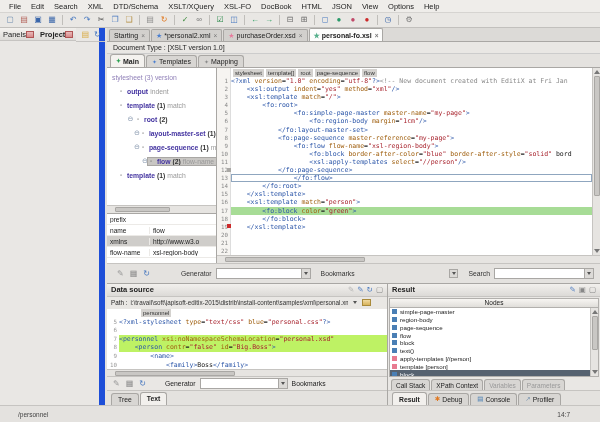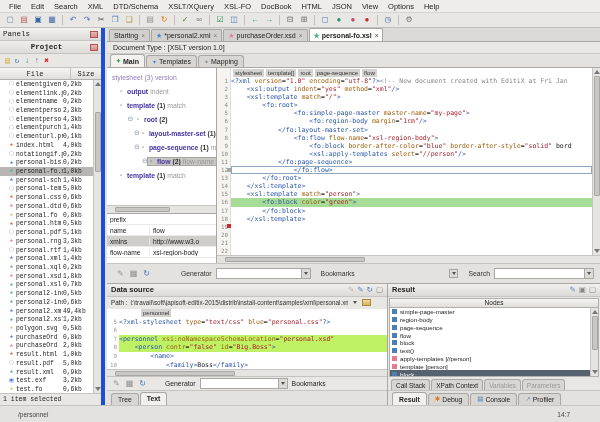--- a/index.html
+++ b/index.html
@@ -10,21 +10,21 @@
   .menubar{height:13px;display:flex;align-items:center;background:#efedea;border-bottom:1px solid #d6d4d1;padding-left:4px;}
   .menu-item{font-size:7.5px;padding:0 5px;color:#222;white-space:nowrap;}
   .toolbar{height:15px;display:flex;align-items:center;background:#e9e7e4;border-bottom:1px solid #c2c0bd;padding-left:3px;}
   .tbico{width:12px;height:12px;display:flex;align-items:center;justify-content:center;font-size:8px;margin:0 1px;line-height:1;}
   .tbsep{width:1px;height:10px;background:#c0beba;margin:0 3px;}
   
   .main{position:absolute;top:28px;left:0;width:600px;height:377px;display:flex;}
   .statusbar{position:absolute;left:0;top:405px;width:600px;height:17px;background:#e4e2df;border-top:1px solid #c6c4c1;
     display:flex;align-items:center;justify-content:space-between;font-size:6.5px;color:#444;padding:0 30px 0 18px;}
   
-  .leftpanel{width:105px;min-width:105px;border-right:4px solid #1d4ed8;background:#e9e7e4;display:flex;flex-direction:column;font-family:Liberation Mono, monospace;}
+  .leftpanel{width:105px;min-width:105px;border-right:6px solid #1d4ed8;background:#e9e7e4;display:flex;flex-direction:row;}
   .panelhdr{height:13px;display:flex;align-items:center;justify-content:space-between;padding:0 3px;
     background:linear-gradient(#f4f2ef,#dcdad7);border-bottom:1px solid #c6c4c1;font-size:7.5px;}
   .projhdr{height:13px;display:flex;align-items:center;padding:0 3px;background:linear-gradient(#f0eeeb,#dedcd9);
     border-bottom:1px solid #c6c4c1;font-size:7.5px;font-weight:bold;}
   .projhdr .lbl{flex:1;text-align:center;}
   .winico{width:8px;height:7px;border:1px solid #b05555;background:linear-gradient(#e8baba,#d88a8a);}
   .ptools{height:14px;display:flex;align-items:center;gap:5px;padding-left:5px;border-bottom:1px solid #c6c4c1;}
   .ptools span{font-size:8px;line-height:1;}
   .cols{height:12px;display:flex;background:linear-gradient(#f7f5f2,#e0deda);border-bottom:1px solid #b2b0ad;font-size:7px;}
   .cols div{display:flex;align-items:center;justify-content:center;}
@@ -571,20 +571,21 @@
                 <span class="chip">flow</span>
               </div>
             <div id="codelines">
                 <div class="cl"><span class="t">&lt;?xml</span> <span class="a">version</span>=<span class="s">"1.0"</span> <span class="a">encoding</span>=<span class="s">"utf-8"</span><span class="t">?&gt;</span><span class="c">&lt;!-- New document created with EditiX at Fri Jan</span></div>
                 <div class="cl">    <span class="t">&lt;xsl:output</span> <span class="a">indent</span>=<span class="s">"yes"</span> <span class="a">method</span>=<span class="s">"xml"</span><span class="t">/&gt;</span></div>
                 <div class="cl">    <span class="t">&lt;xsl:template</span> <span class="a">match</span>=<span class="s">"/"</span><span class="t">&gt;</span></div>
                 <div class="cl">        <span class="t">&lt;fo:root</span><span class="t">&gt;</span></div>
                 <div class="cl">                <span class="t">&lt;fo:simple-page-master</span> <span class="a">master-name</span>=<span class="s">"my-page"</span><span class="t">&gt;</span></div>
                 <div class="cl">                    <span class="t">&lt;fo:region-body</span> <span class="a">margin</span>=<span class="s">"1cm"</span><span class="t">/&gt;</span></div>
                 <div class="cl">            <span class="t">&lt;/fo:layout-master-set</span><span class="t">&gt;</span></div>
+                <div class="cl">            <span class="t">&lt;fo:page-sequence</span> <span class="a">master-reference</span>=<span class="s">"my-page"</span><span class="t">&gt;</span></div>
                 <div class="cl">                <span class="t">&lt;fo:flow</span> <span class="a">flow-name</span>=<span class="s">"xsl-region-body"</span><span class="t">&gt;</span></div>
                 <div class="cl">                    <span class="t">&lt;fo:block</span> <span class="a">border-after-color</span>=<span class="s">"blue"</span> <span class="a">border-after-style</span>=<span class="s">"solid"</span> bord</div>
                 <div class="cl">                    <span class="t">&lt;xsl:apply-templates</span> <span class="a">select</span>=<span class="s">"//person"</span><span class="t">/&gt;</span></div>
                 <div class="cl">            <span class="t">&lt;/fo:page-sequence</span><span class="t">&gt;</span></div>
                 <div class="cl boxed">                <span class="t">&lt;/fo:flow</span><span class="t">&gt;</span></div>
                 <div class="cl">        <span class="t">&lt;/fo:root</span><span class="t">&gt;</span></div>
                 <div class="cl">    <span class="t">&lt;/xsl:template</span><span class="t">&gt;</span></div>
                 <div class="cl">    <span class="t">&lt;xsl:template</span> <span class="a">match</span>=<span class="s">"person"</span><span class="t">&gt;</span></div>
                 <div class="cl bp">        <span class="t">&lt;fo:block</span> <span class="a">color</span>=<span class="s">"green"</span><span class="t">&gt;</span></div>
                 <div class="cl">        <span class="t">&lt;/fo:block</span><span class="t">&gt;</span></div>

